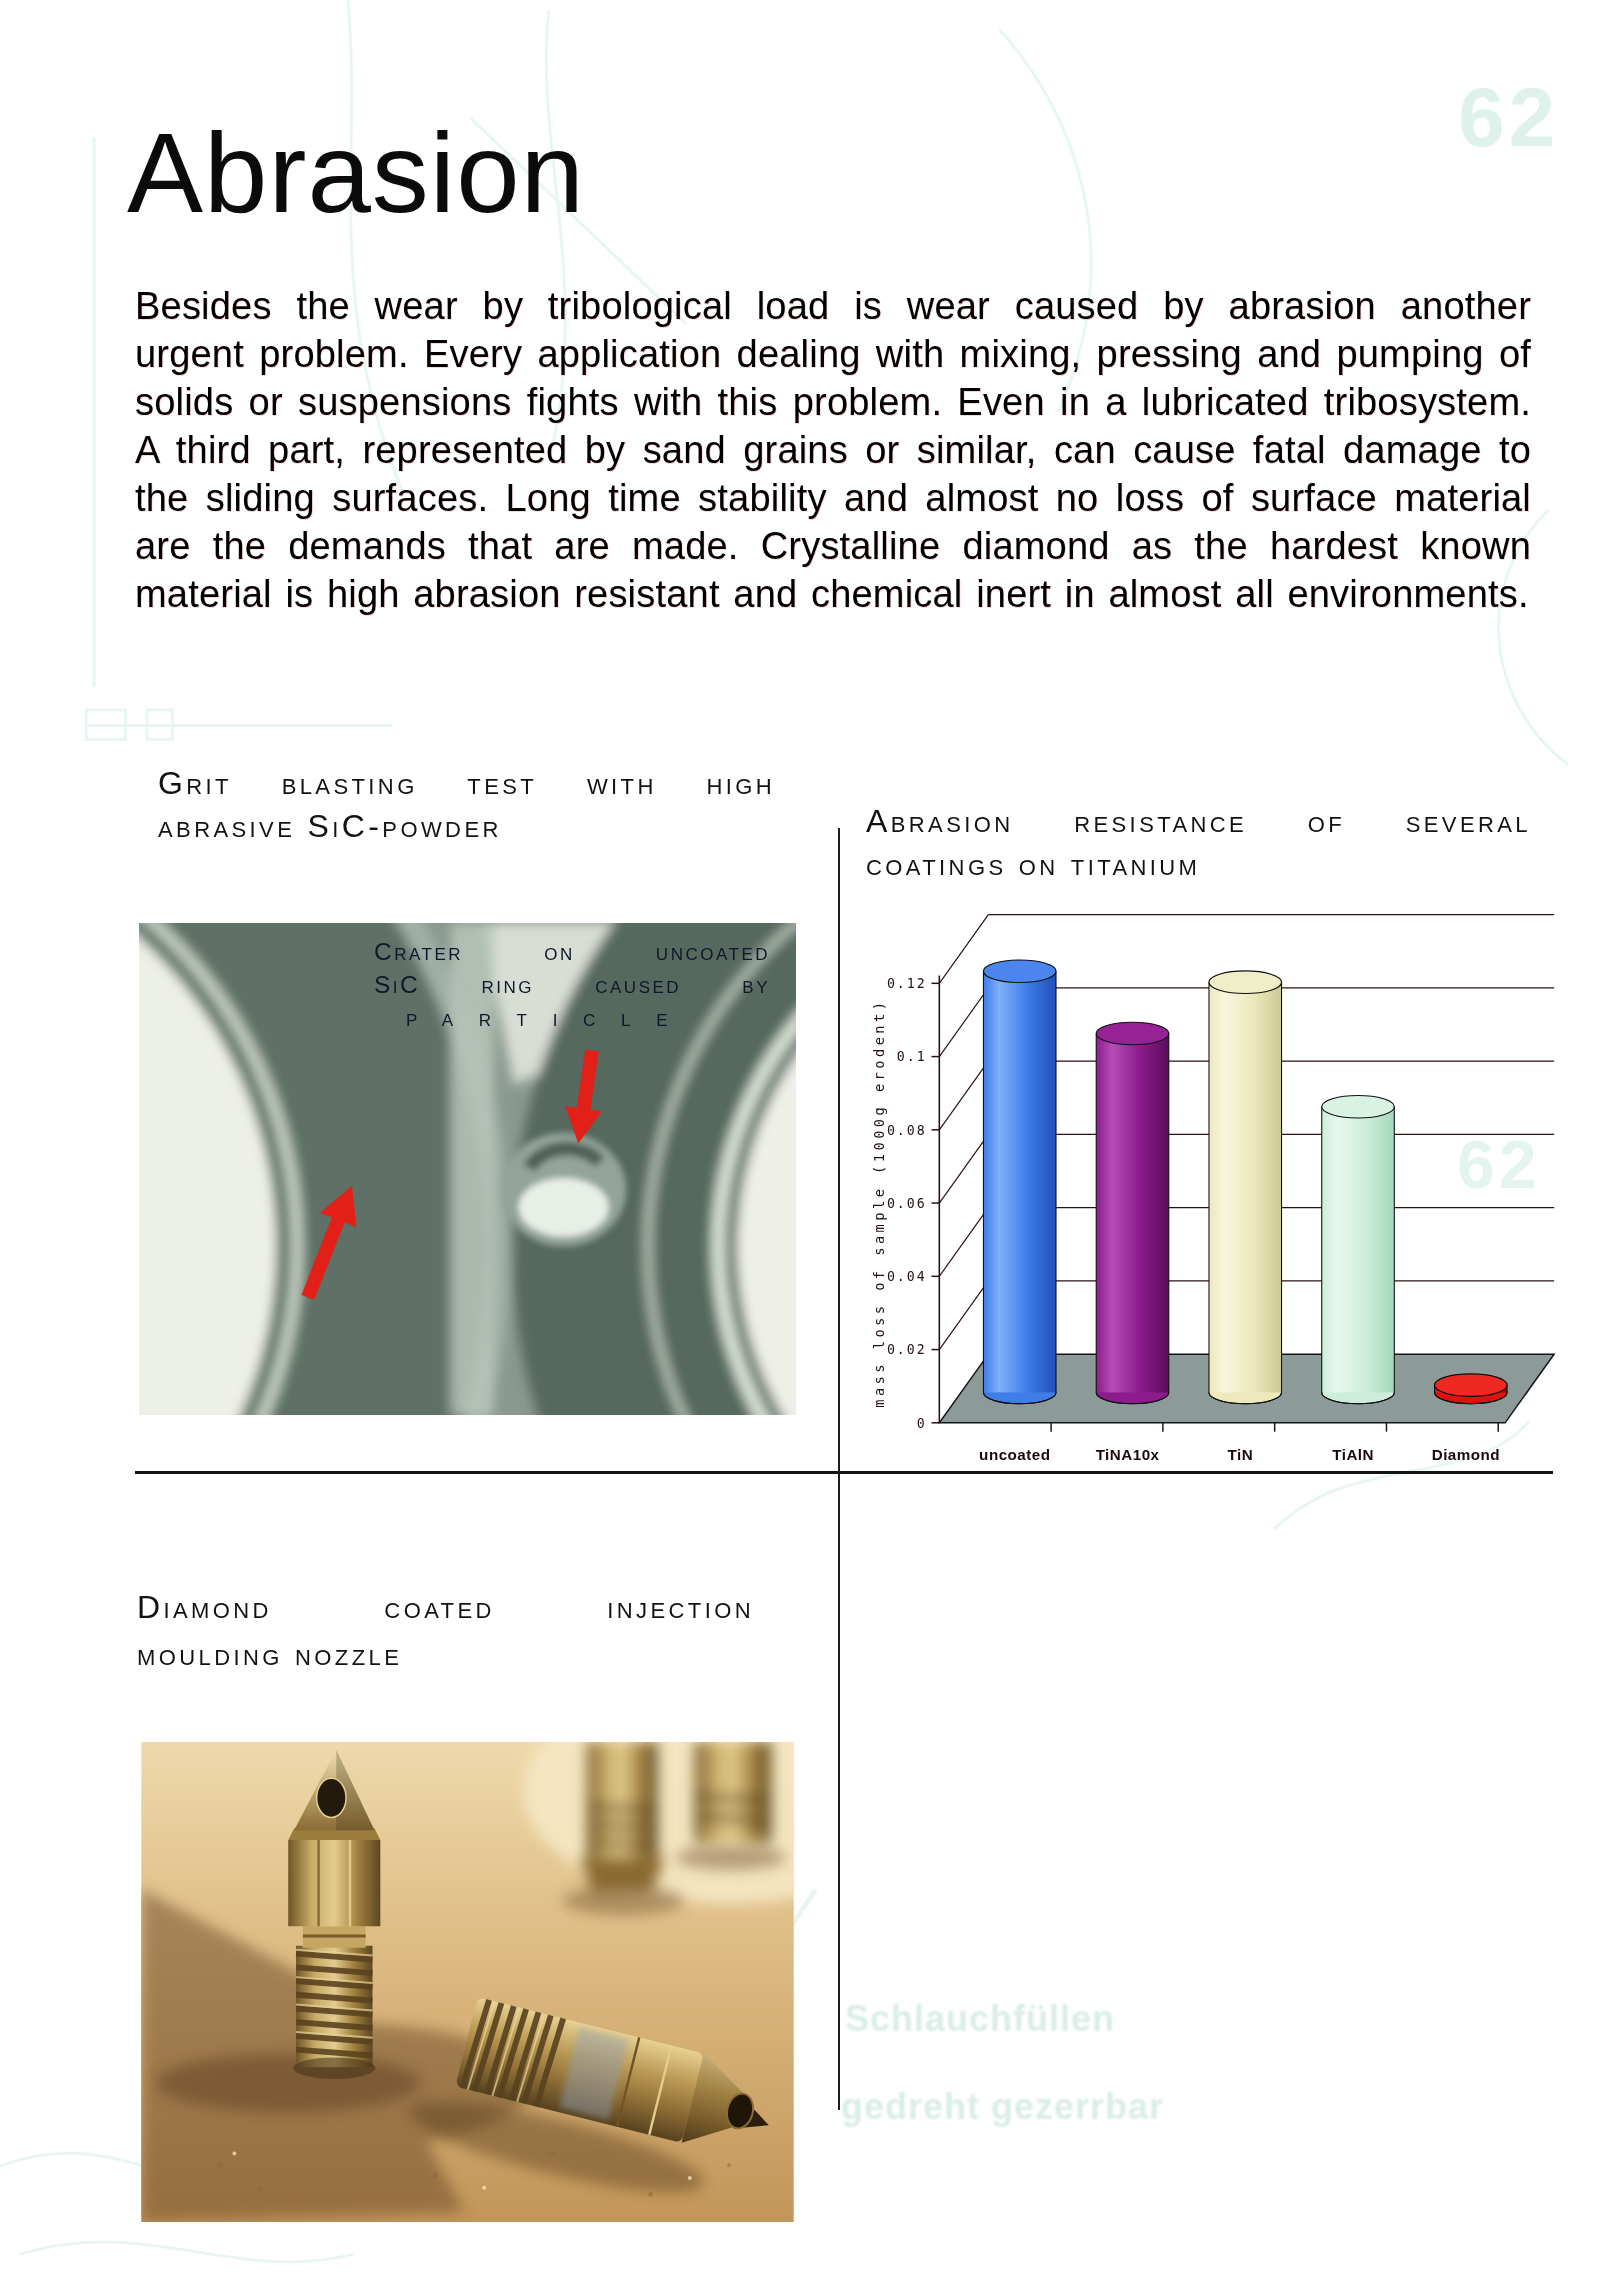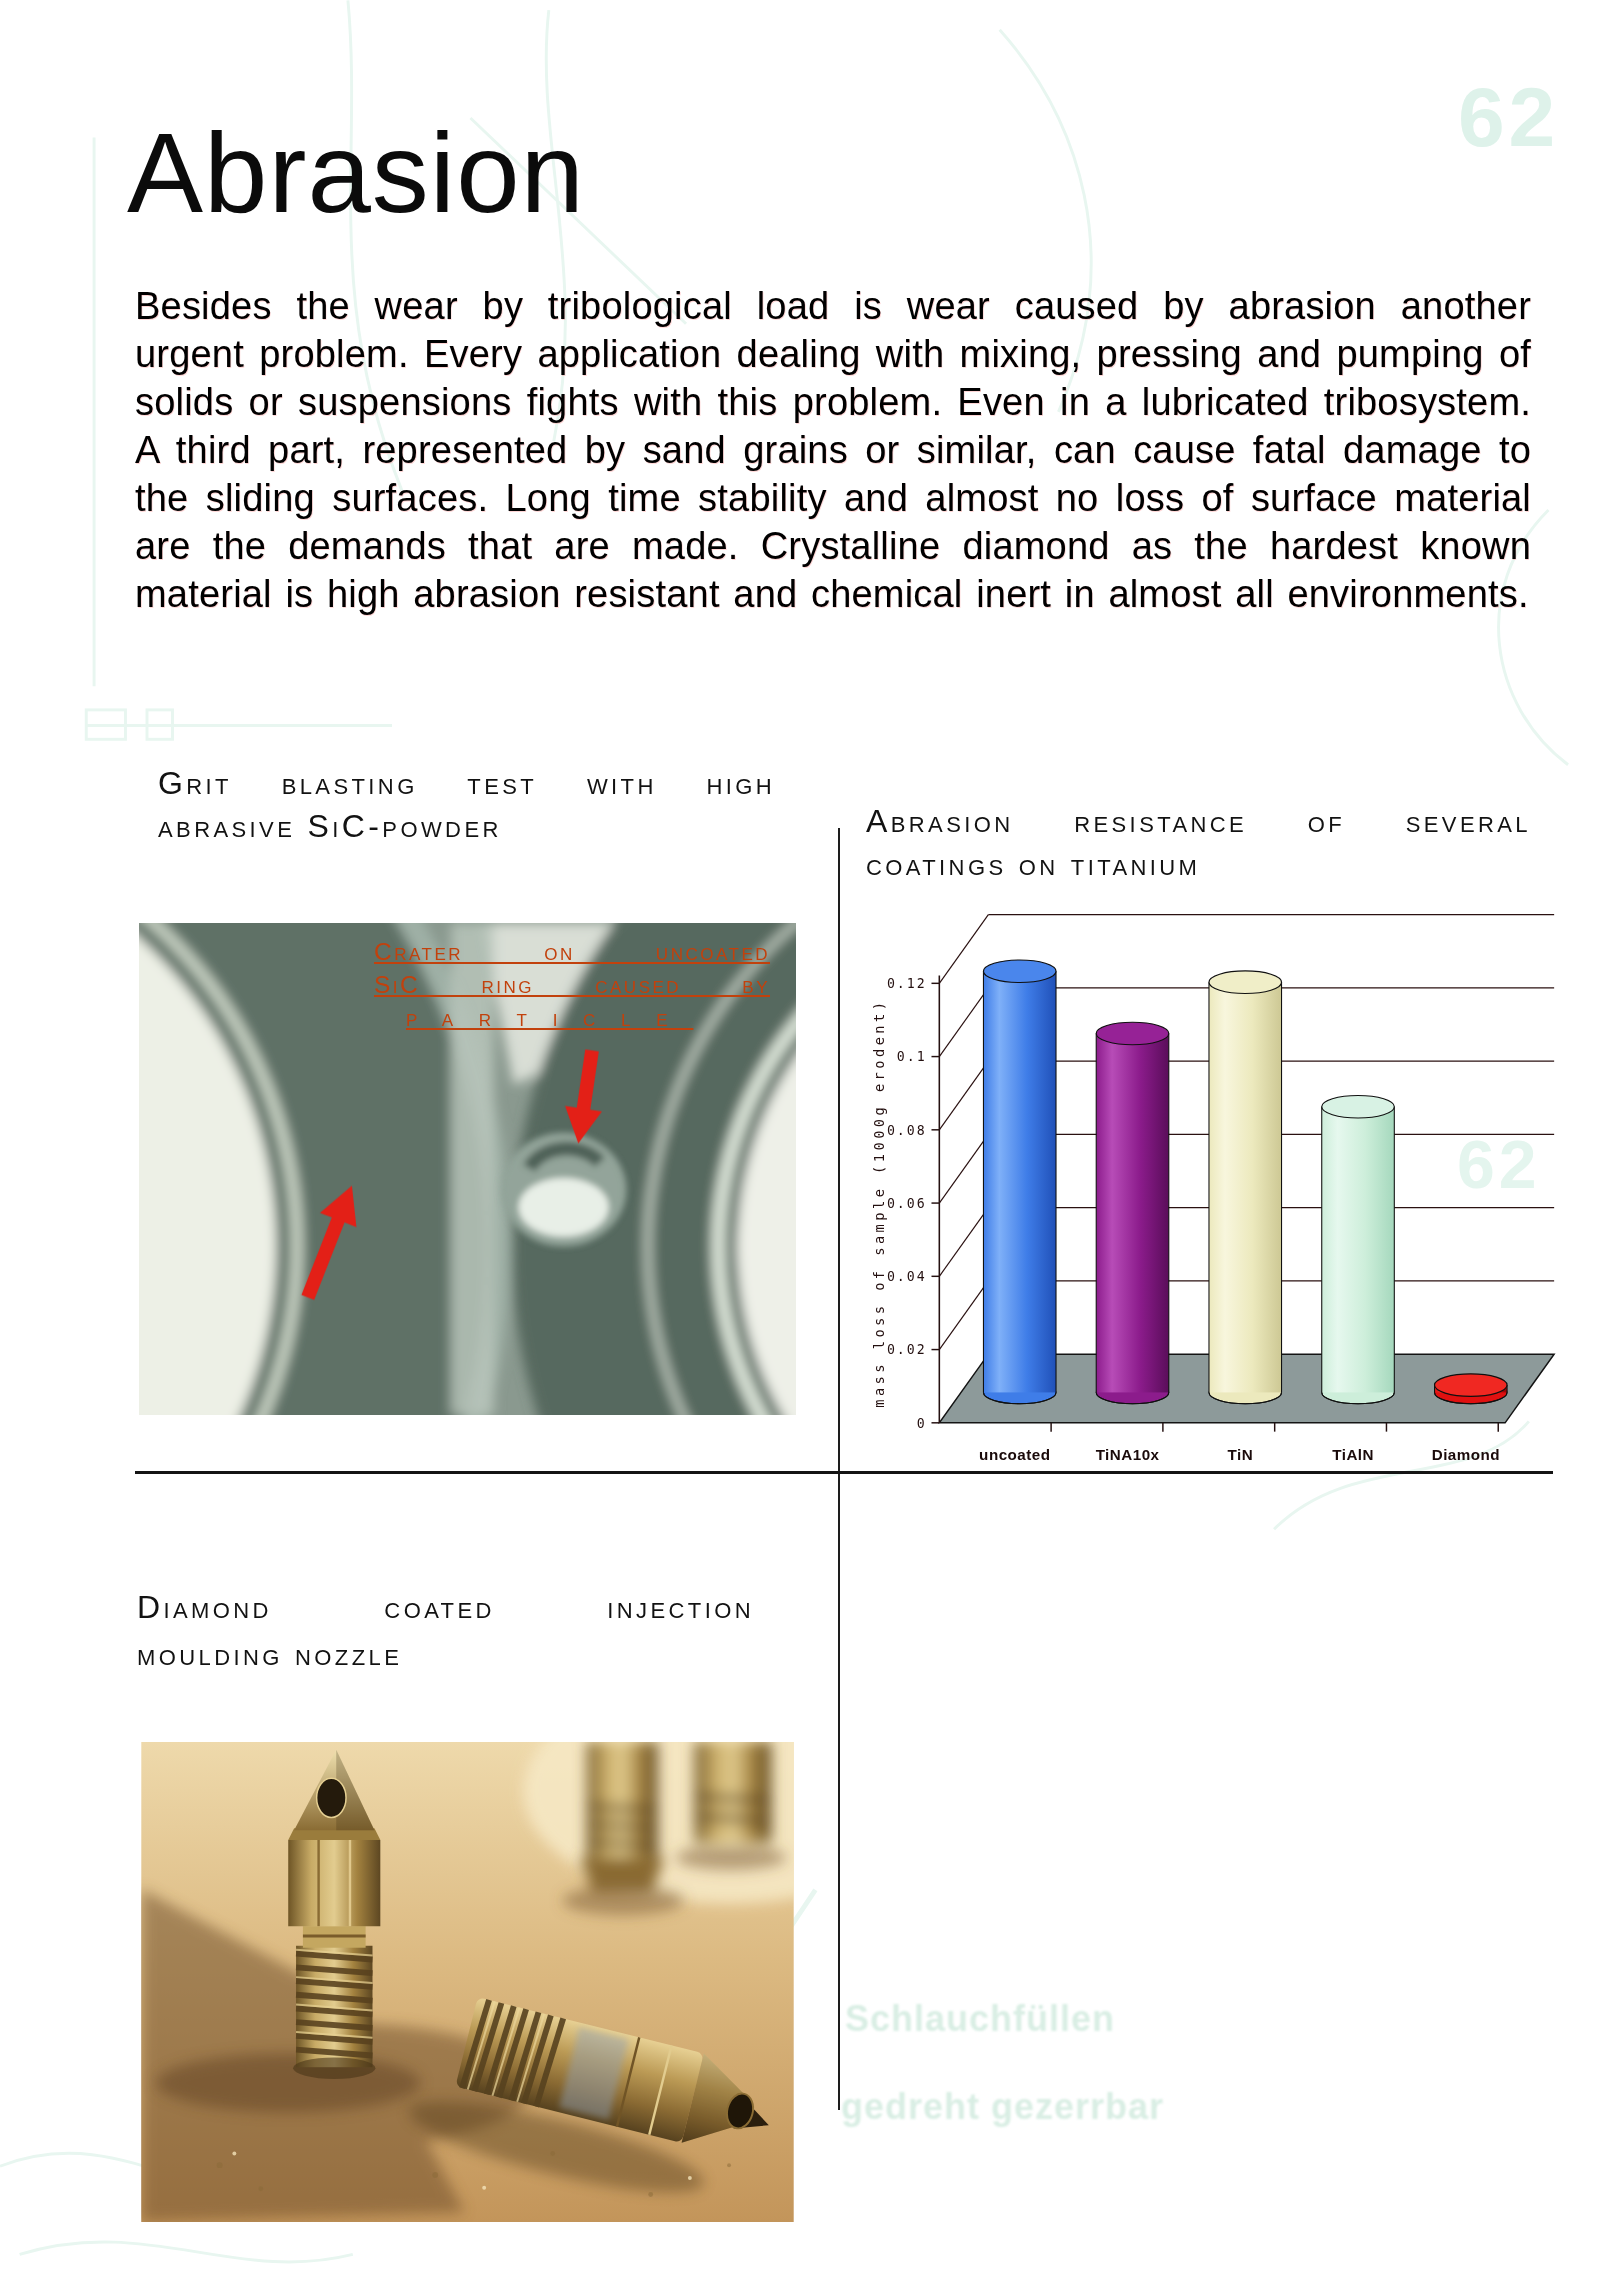--- a/index.html
+++ b/index.html
@@ -16,21 +16,21 @@
   .jl{text-align:justify;text-align-last:justify;}
   #heading-grit{left:137px;top:762px;width:617px;margin-left:21px;}
   #heading-abr{left:866px;top:800px;width:665px;}
   #heading-nozzle{left:137px;top:1584px;width:617px;line-height:47px;}
   .vdiv{position:absolute;left:838px;top:828px;width:2px;height:1282px;background:#1d1d1d;}
   .hdiv{position:absolute;left:135px;top:1471px;width:1418px;height:2.9px;background:#141414;}
   .photo{position:absolute;overflow:hidden;}
   #photo-grit{left:139px;top:923px;width:657px;height:492px;}
   #photo-nozzle{left:141px;top:1742px;width:653px;height:480px;}
   .anno{position:absolute;font-variant:small-caps;font-size:24.5px;line-height:33px;
-        letter-spacing:2.5px;color:#c2410c;z-index:3;text-decoration:underline;}
+        letter-spacing:2.5px;color:#0f172a;z-index:3;}
   #anno-crater{left:235px;top:11.8px;width:396px;}
   #anno-crater .spread{letter-spacing:1.05em;width:353px;margin-left:32px;}
   #anno-nodamage{left:11.8px;top:396px;width:421px;}
   .chart-wrap{position:absolute;left:855px;top:907px;width:706px;height:559px;z-index:2;}
   .ghost{position:absolute;z-index:0;color:#def2ea;font-weight:bold;pointer-events:none;}
   #ghost-86{left:1458px;top:69px;font-size:84px;letter-spacing:3.9px;}
   #ghost-62{left:1457px;top:1125px;font-size:68px;letter-spacing:3.9px;color:#e4f5ee;}
   .ghost-text{position:absolute;z-index:0;color:#d9eee4;font-size:36px;font-weight:bold;
         letter-spacing:1px;filter:blur(1px);pointer-events:none;}
   #ghost-t1{left:845px;top:1998px;}

